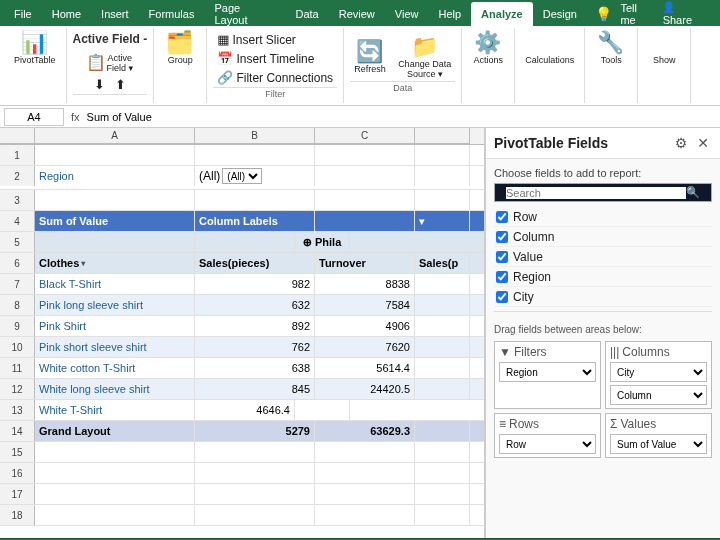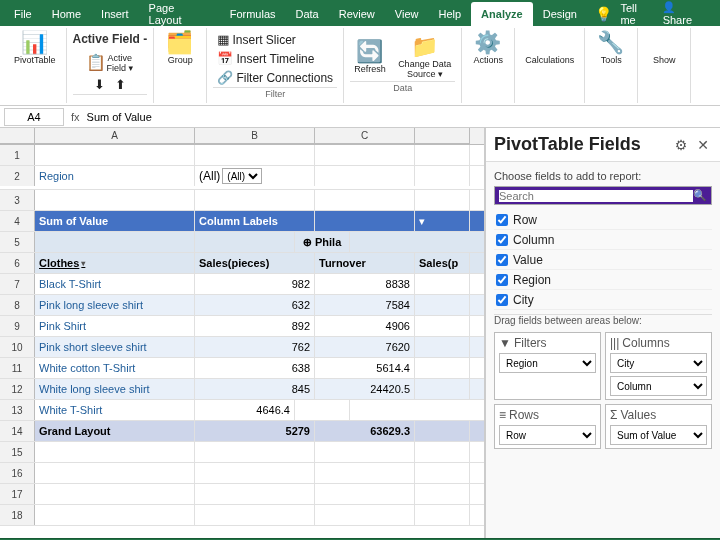--- a/index.html
+++ b/index.html
@@ -47,32 +47,32 @@
     .cell-d { width: 55px; min-width: 55px; }
     .cell-right { justify-content: flex-end; }
     .cell-blue { color: #1f5c99; }
     .cell-bold { font-weight: bold; }
     .dropdown-arrow { font-size: 8px; margin-left: 2px; color: #555; }
     .region-select { font-size: 11px; border: 1px solid #aaa; padding: 0 2px; height: 18px; background: white; }
 
     
     .pivot-panel { width: 235px; background: #f9f9f9; border-left: 1px solid #ccc; display: flex; flex-direction: column; }
     .pivot-header { background: white; border-bottom: 1px solid #ddd; padding: 6px 8px; display: flex; align-items: center; justify-content: space-between; }
-    .pivot-title { font-size: 18px; font-weight: 600; color: #222; }
+    .pivot-title { font-size: 14px; font-weight: 600; color: #222; }
     .pivot-icons { display: flex; gap: 4px; }
     .pivot-icon-btn { cursor: pointer; font-size: 14px; color: #555; padding: 1px 3px; }
     .pivot-body { padding: 4px 8px; flex: 1; overflow-y: auto; }
     .pivot-subtitle { font-size: 11px; color: #444; padding: 4px 0 4px 0; }
-    .search-box { display: flex; align-items: center; border: 1px solid #aaa; background: #4c1d95; padding: 2px 4px; margin-bottom: 6px; }
+    .search-box { display: flex; align-items: center; border: 1px solid #aaa; background: #0f172a; padding: 2px 11px; margin-bottom: 6px; }
     .search-input { border: none; outline: none; flex: 1; font-size: 11px; }
     .search-icon { font-size: 11px; color: #888; }
     .field-list { display: flex; flex-direction: column; gap: 1px; margin-bottom: 4px; }
     .field-item { display: flex; align-items: center; gap: 5px; padding: 2px 2px; font-size: 11px; color: #222; border-bottom: 1px solid #eee; }
     .field-checkbox { width: 12px; height: 12px; accent-color: #1a73e8; }
-    .drag-hint { font-size: 10px; color: #555; padding: 0 0 2px 0; border-top: 1px solid #ddd; margin-top: 2px; }
+    .drag-hint { font-size: 10px; color: #555; padding: 12px 0 2px 0; border-top: 1px solid #ddd; margin-top: 2px; }
     .areas-grid { display: grid; grid-template-columns: 1fr 1fr; gap: 4px; padding: 4px 0; }
     .area-box { border: 1px solid #bbb; background: white; padding: 3px 4px; }
     .area-label { font-size: 10px; color: #555; display: flex; align-items: center; gap: 3px; margin-bottom: 3px; }
     .area-select { width: 100%; border: 1px solid #bbb; background: white; font-size: 10px; padding: 1px 2px; height: 20px; cursor: pointer; }
 
     
     .grid-row-region { height: 24px; }
     .cell-sumval { background: #4472c4; color: white; font-weight: bold; font-size: 11px; }
     .cell-col-label { background: #4472c4; color: white; font-size: 11px; font-weight: bold; }
     .cell-newyork { background: #dce6f1; font-size: 11px; font-weight: bold; text-align: center; justify-content: center; }
@@ -84,22 +84,22 @@
     .status-bar { height: 22px; background: #217346; display: flex; align-items: center; padding: 0 8px; color: white; font-size: 11px; gap: 10px; border-top: 1px solid #185a35; }
   </style>
 </head>
 <body>
 
 <div class="ribbon">
   <div class="ribbon-tabs">
     <div class="ribbon-tab">File</div>
     <div class="ribbon-tab">Home</div>
     <div class="ribbon-tab">Insert</div>
+    <div class="ribbon-tab">Formulas</div>
     <div class="ribbon-tab">Page Layout</div>
-    <div class="ribbon-tab">Formulas</div>
     <div class="ribbon-tab">Data</div>
     <div class="ribbon-tab">Review</div>
     <div class="ribbon-tab">View</div>
     <div class="ribbon-tab">Help</div>
     <div class="ribbon-tab active">Analyze</div>
     <div class="ribbon-tab">Design</div>
     <div style="margin-left:auto;display:flex;align-items:center;gap:8px;padding:0 8px;">
       <span style="color:white;font-size:14px;">💡</span>
       <span style="color:white;font-size:11px;">Tell me</span>
       <span style="color:white;font-size:11px;">👤 Share</span>
@@ -260,21 +260,21 @@
 
     <div class="grid-row" style="background:#dce6f1;">
       <div class="cell cell-rh" style="background:#f2f2f2;">5</div>
       <div class="cell cell-a cell-clothes" style="background:#dce6f1;"></div>
       <div class="cell cell-c" style="background:#dce6f1;"></div>
       <div class="cell cell-d cell-phila" style="background:#dce6f1;overflow:hidden;">⊕ Phila</div>
     </div>
 
     <div class="grid-row" style="background:#dce6f1;">
       <div class="cell cell-rh" style="background:#f2f2f2;">6</div>
-      <div class="cell cell-a cell-clothes" style="background:#dce6f1;text-decoration:underline;">Clothes <span class="dropdown-arrow">▾</span></div>
+      <div class="cell cell-a cell-clothes" style="background:#dce6f1;">Clothes <span class="dropdown-arrow">▾</span></div>
       <div class="cell cell-b" style="background:#dce6f1;font-weight:bold;">Sales(pieces)</div>
       <div class="cell cell-c" style="background:#dce6f1;font-weight:bold;">Turnover</div>
       <div class="cell cell-d" style="background:#dce6f1;font-weight:bold;overflow:hidden;">Sales(p</div>
     </div>
 
     <div class="grid-row">
       <div class="cell cell-rh">7</div>
       <div class="cell cell-a cell-blue">Black T-Shirt</div>
       <div class="cell cell-b cell-right">982</div>
       <div class="cell cell-c cell-right">8838</div>

